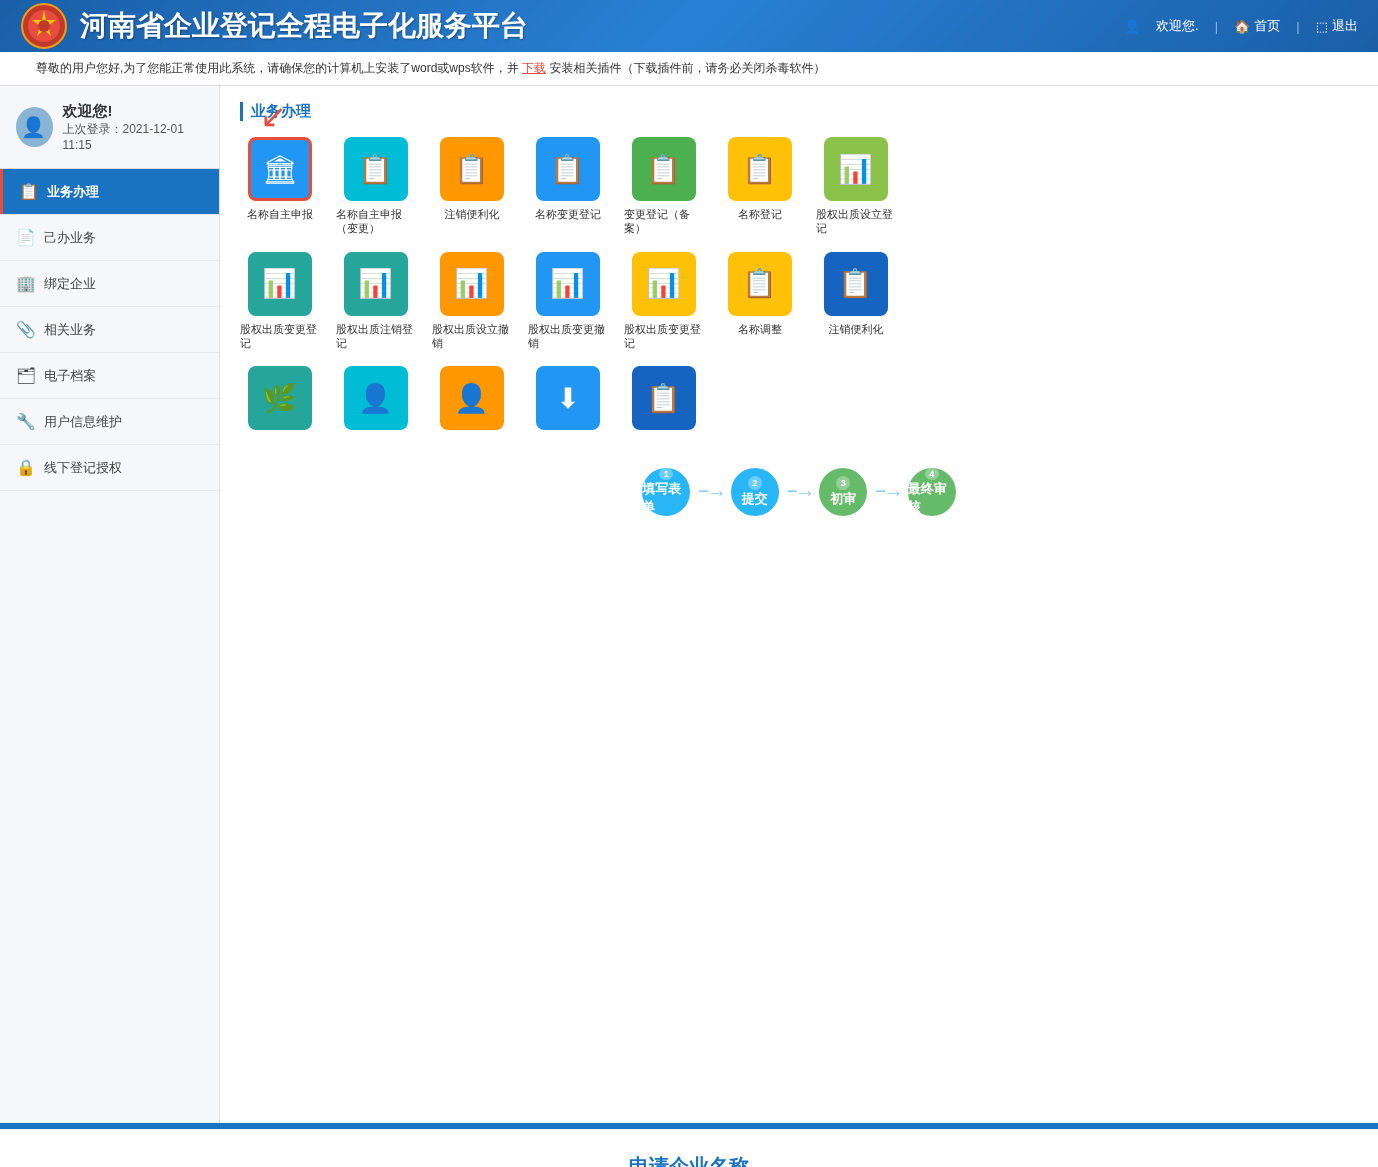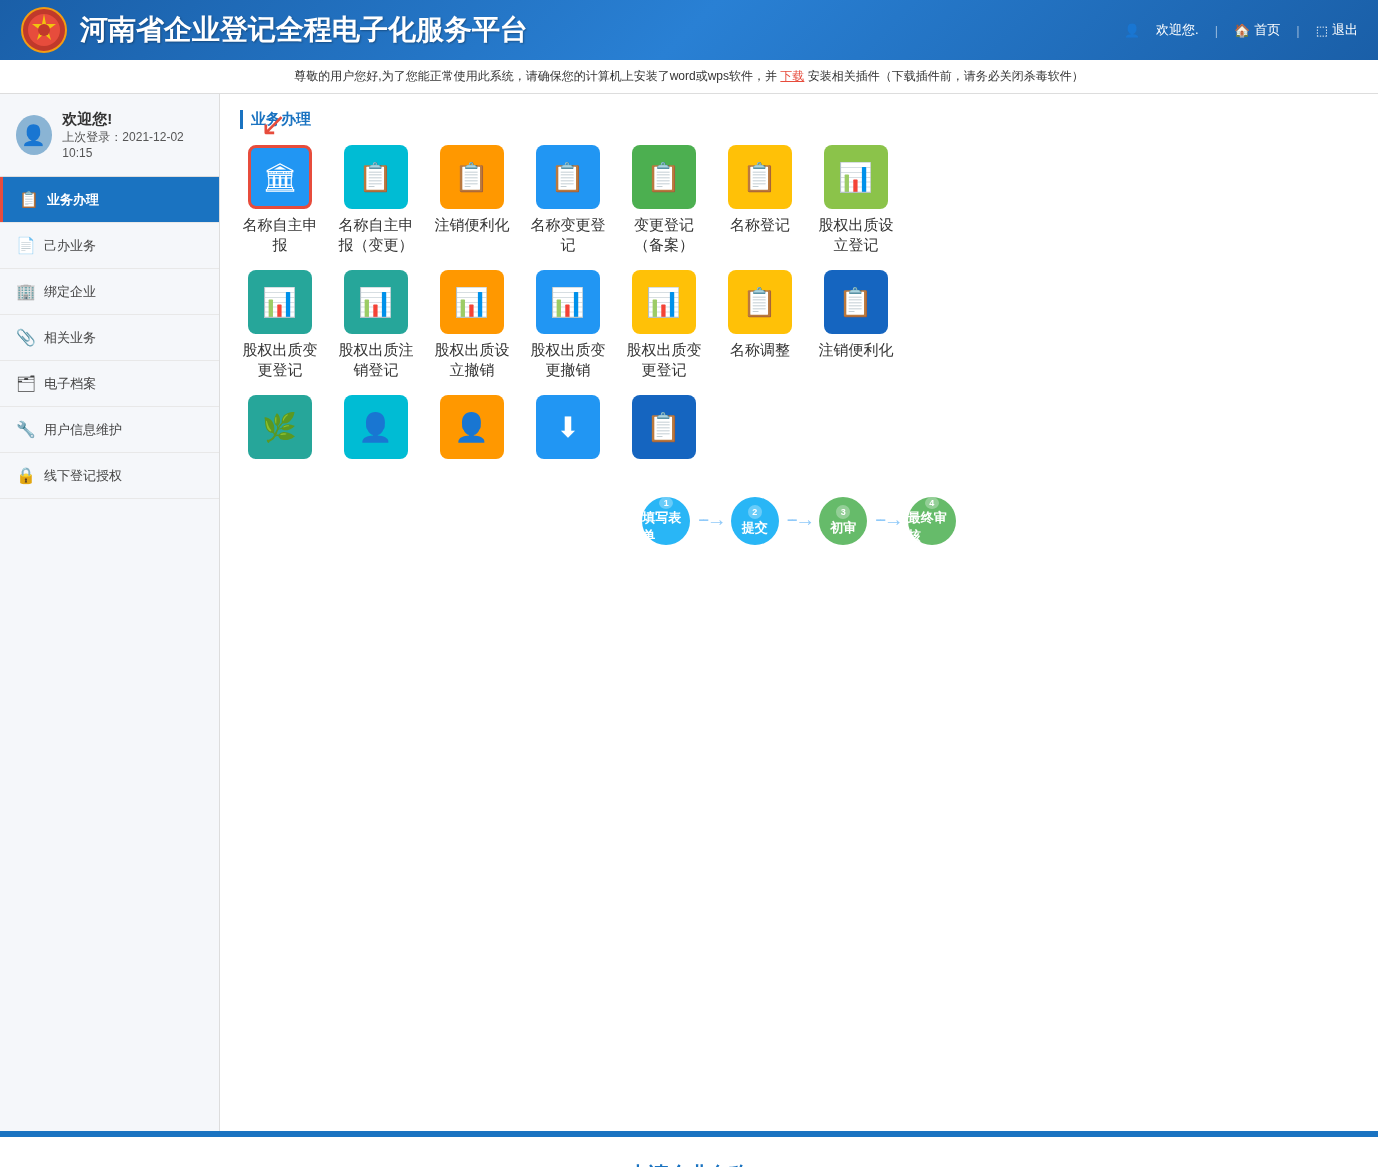--- a/index.html
+++ b/index.html
@@ -6,21 +6,21 @@
     body { font-family: 'Microsoft YaHei', Arial, sans-serif; font-size: 13px; background: #f0f4f8; }
 
     
     .header {
       background: linear-gradient(135deg, #1a5fa8 0%, #2980d4 50%, #1a5fa8 100%);
       color: white;
       display: flex;
       align-items: center;
       justify-content: space-between;
       padding: 8px 20px;
-      height: 60px;
+      height: 52px;
     }
     .header-logo {
       display: flex;
       align-items: center;
       gap: 12px;
     }
     .header-emblem {
       width: 48px;
       height: 48px;
     }
@@ -45,21 +45,21 @@
     }
     .header-nav .divider { color: rgba(255,255,255,0.5); }
 
     
     .notice-bar {
       background: white;
       padding: 8px 36px;
       font-size: 12px;
       color: #333;
       border-bottom: 1px solid #ddd;
-      text-align: center;
+      text-align: left;
     }
     .notice-bar a { color: #e74c3c; text-decoration: underline; }
 
     
     .main-layout {
       display: flex;
       height: calc(100vh - 130px);
     }
 
     
@@ -159,23 +159,23 @@
     .service-icon.teal { background: #00BCD4; }
     .service-icon.orange { background: #FF9800; }
     .service-icon.green { background: #4CAF50; }
     .service-icon.yellow { background: #FFC107; }
     .service-icon.dark-blue { background: #1565C0; }
     .service-icon.red-border { background: #2196F3; border: 3px solid #e74c3c; }
     .service-icon.green2 { background: #26A69A; }
     .service-icon.lime { background: #8BC34A; }
 
     .service-label {
-      font-size: 15px;
+      font-size: 11px;
       color: #333;
-      text-align: center;
+      text-align: left;
       max-width: 80px;
       line-height: 1.3;
     }
 
     
     .arrow-indicator {
       position: relative;
     }
     .arrow-indicator::before {
       content: '↙';
@@ -291,21 +291,21 @@
   <span>安装相关插件（下载插件前，请务必关闭杀毒软件）</span>
 </div>
 
 <div class="main-layout">
 
   <div class="sidebar">
     <div class="user-info">
       <div class="avatar">👤</div>
       <div class="user-text">
         <div class="username">欢迎您!</div>
-        <div>上次登录：2021-12-02 10:15</div>
+        <div>上次登录：2021-12-01 11:15</div>
       </div>
     </div>
     <ul class="sidebar-menu">
       <li class="active">
         <a href="#">
           <span class="menu-icon">📋</span>
           <span>业务办理</span>
         </a>
       </li>
       <li>

